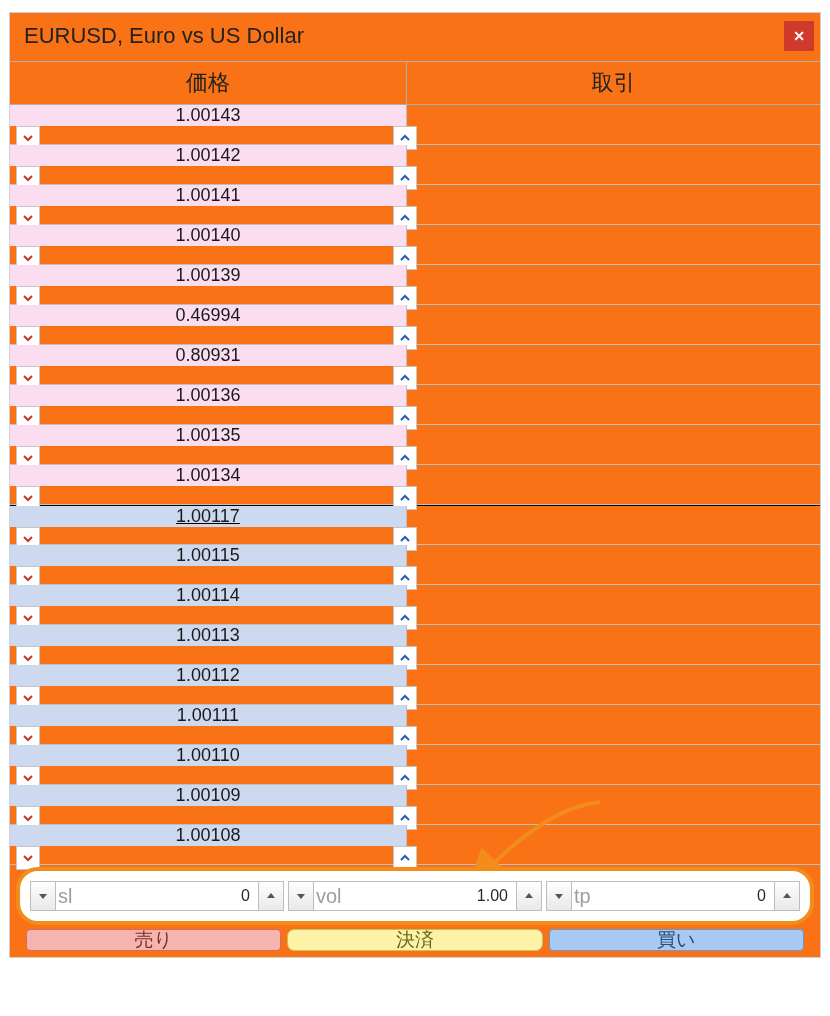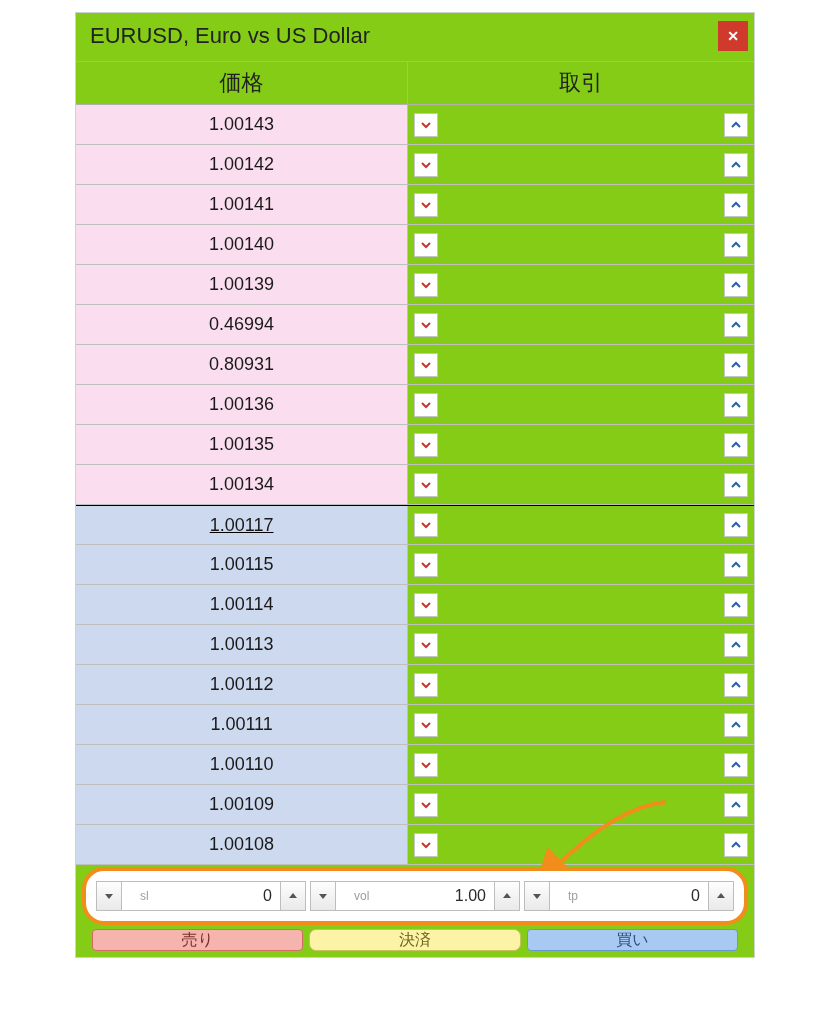--- a/index.html
+++ b/index.html
@@ -6,23 +6,23 @@
   body {
     font-family: "Meiryo", "Segoe UI", Arial, sans-serif;
     font-size: 15px;
     background: #fff;
     width: 830px;
     height: 1016px;
     position: relative;
   }
   .window {
     border: 1px solid #d0d0d0;
-    width: 680px;
+    width: 812px;
     margin: 12px auto 0;
-    background: #84cc16;
+    background: #f97316;
     position: relative;
   }
   .titlebar {
     display: flex;
     align-items: center;
     justify-content: space-between;
     padding: 8px 6px 10px 14px;
   }
   .title {
     font-size: 22px;
@@ -54,20 +54,21 @@
     border-right: 1px solid #b0b0b0;
   }
   .grid-header .col:last-child { border-right: none; }
   .col-price { width: 49%; }
   .col-trade { width: 51%; }
   .rows { }
   .row {
     display: flex;
     height: 40px;
     border-bottom: 1px solid #bfbfbf;
+    flex-direction: column;
   }
   .row.ask .price-cell { background: #fadef0; }
   .row.bid .price-cell { background: #cdd9ee; }
   .row.spread-top { border-top: 1.5px solid #000; text-decoration: underline; }
   .price-cell {
     width: 49%;
     display: flex;
     align-items: center;
     justify-content: center;
     font-size: 18px;
@@ -123,23 +124,23 @@
     display: flex;
     align-items: center;
     border-top: 1px solid #bdbdbd;
     border-bottom: 1px solid #bdbdbd;
     padding: 2px 8px;
     height: 30px;
     position: relative;
   }
   .spin-input .ph {
     color: #9e9e9e;
-    font-size: 12px;
+    font-size: 20px;
     position: absolute;
-    left: 18px;
+    left: 2px;
   }
   .spin-input .val {
     margin-left: auto;
     font-size: 16px;
     color: #2a2a2a;
   }
   .annot-arrow {
     position: absolute;
     top: -70px;
     left: 460px;
@@ -151,21 +152,21 @@
     padding: 4px 16px 6px;
   }
   .action-btn {
     flex: 1;
     height: 22px;
     border-radius: 4px;
     border: 1px solid;
     display: flex;
     align-items: center;
     justify-content: center;
-    font-size: 16px;
+    font-size: 19px;
     overflow: hidden;
   }
   .btn-sell { background: #f6b4ae; border-color: #d26b63; color: #7a2e27; }
   .btn-close { background: #fcf3a6; border-color: #c9bf5c; color: #6b6520; border-radius: 7px; }
   .btn-buy  { background: #a7c9f2; border-color: #6b97d1; color: #2a4d7a; }
 </style>
 </head>
 <body>
 
 <div class="window">

